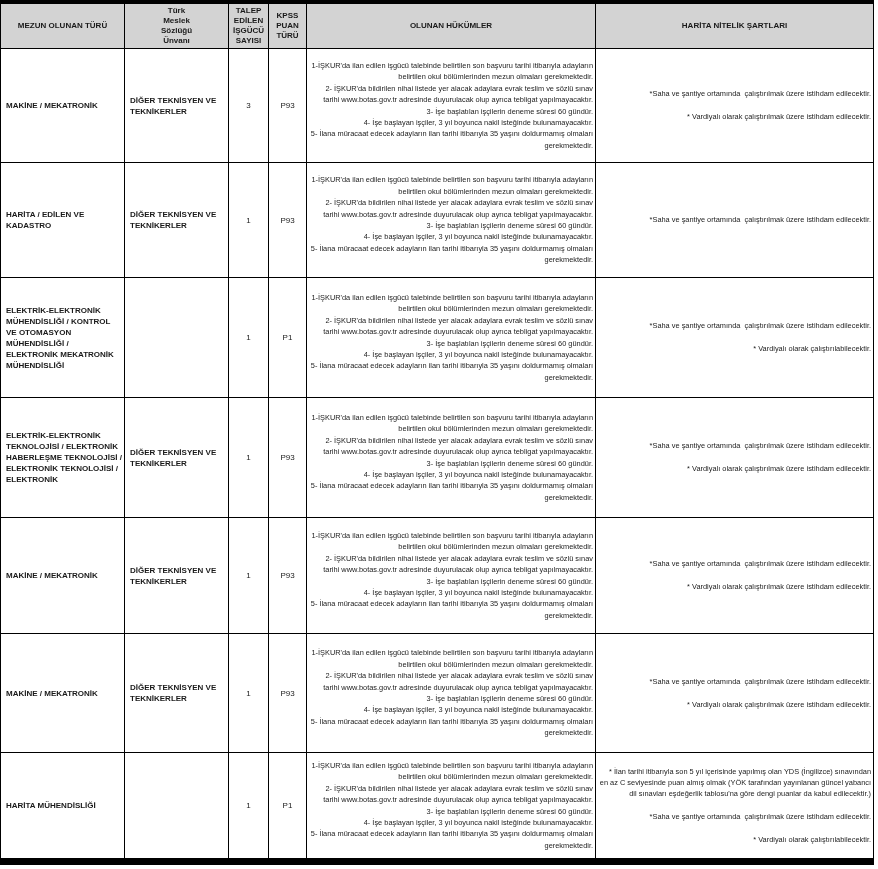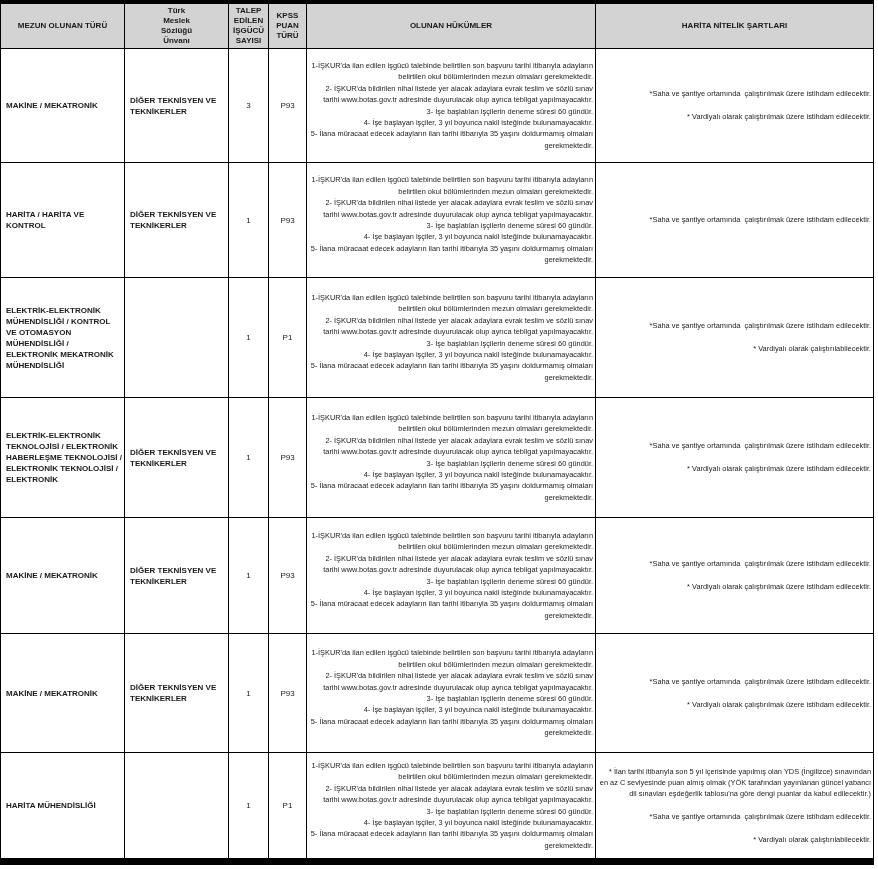--- a/index.html
+++ b/index.html
@@ -119,21 +119,21 @@
         <td class="c-prov">1-İŞKUR'da ilan edilen işgücü talebinde belirtilen son başvuru tarihi itibarıyla adayların belirtilen okul bölümlerinden mezun olmaları gerekmektedir.
 2- İŞKUR'da bildirilen nihai listede yer alacak adaylara evrak teslim ve sözlü sınav tarihi www.botas.gov.tr adresinde duyurulacak olup ayrıca tebligat yapılmayacaktır.
 3- İşe başlatılan işçilerin deneme süresi 60 gündür.
 4- İşe başlayan işçiler, 3 yıl boyunca nakil isteğinde bulunamayacaktır.
 5- İlana müracaat edecek adayların ilan tarihi itibarıyla 35 yaşını doldurmamış olmaları gerekmektedir.</td>
         <td class="c-other">*Saha ve şantiye ortamında  çalıştırılmak üzere istihdam edilecektir.
 
 * Vardiyalı olarak çalıştırılmak üzere istihdam edilecektir.</td>
       </tr>
       <tr>
-        <td class="c-dept">HARİTA / HARİTA VE KONTROL</td>
+        <td class="c-dept">HARİTA / EDİLEN VE KADASTRO</td>
         <td class="c-title">DİĞER TEKNİSYEN VE TEKNİKERLER</td>
         <td class="c-count">1</td>
         <td class="c-kpss">P93</td>
         <td class="c-prov">1-İŞKUR'da ilan edilen işgücü talebinde belirtilen son başvuru tarihi itibarıyla adayların belirtilen okul bölümlerinden mezun olmaları gerekmektedir.
 2- İŞKUR'da bildirilen nihai listede yer alacak adaylara evrak teslim ve sözlü sınav tarihi www.botas.gov.tr adresinde duyurulacak olup ayrıca tebligat yapılmayacaktır.
 3- İşe başlatılan işçilerin deneme süresi 60 gündür.
 4- İşe başlayan işçiler, 3 yıl boyunca nakil isteğinde bulunamayacaktır.
 5- İlana müracaat edecek adayların ilan tarihi itibarıyla 35 yaşını doldurmamış olmaları gerekmektedir.</td>
         <td class="c-other">*Saha ve şantiye ortamında  çalıştırılmak üzere istihdam edilecektir.</td>
       </tr>

